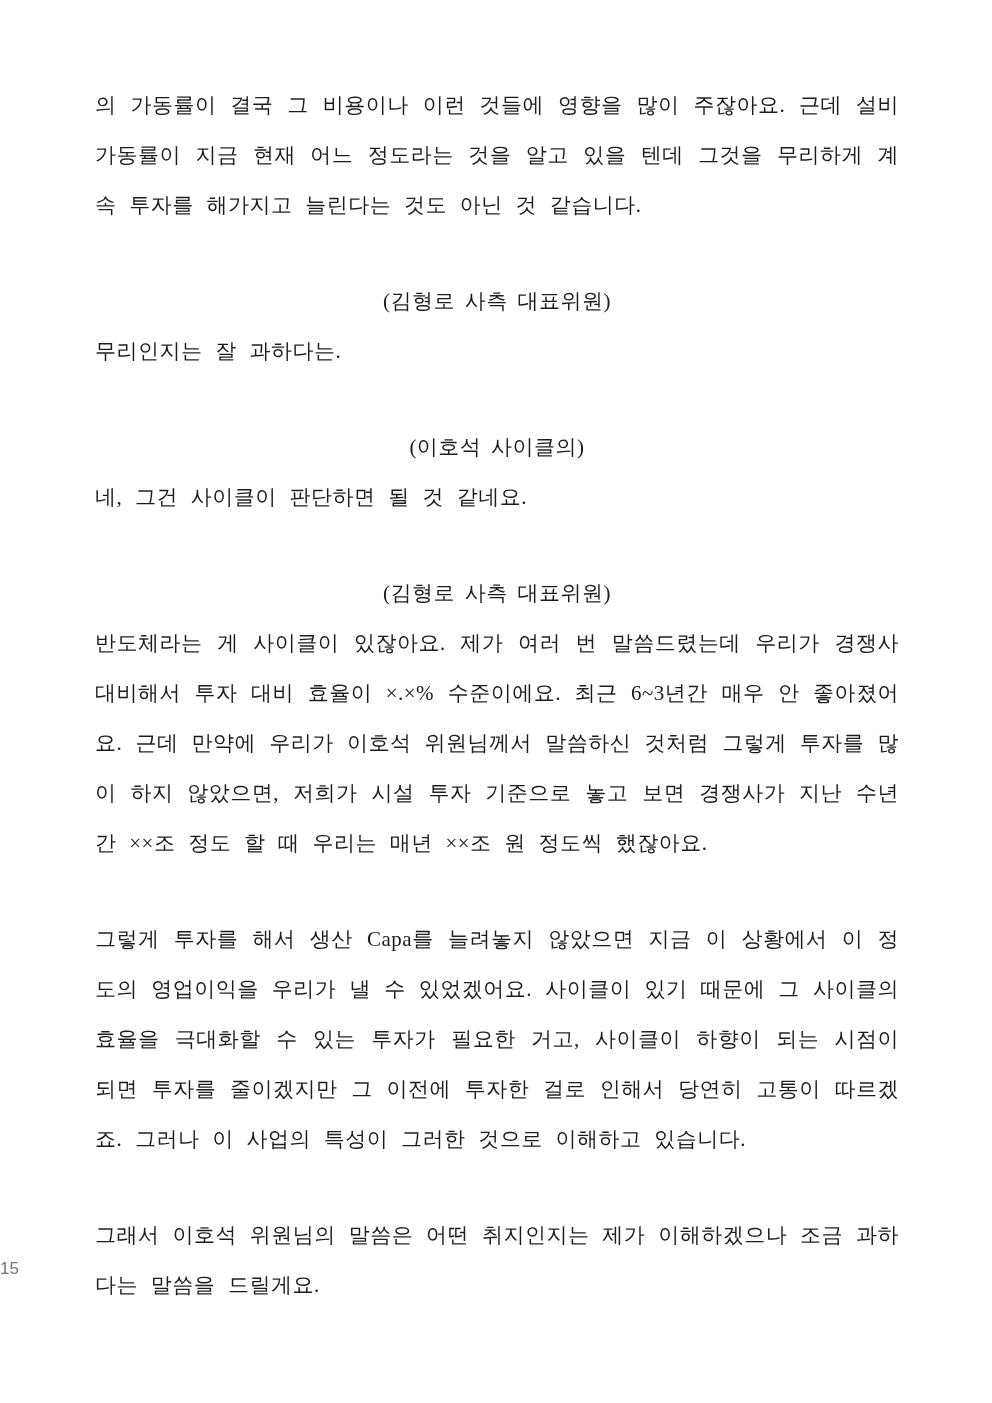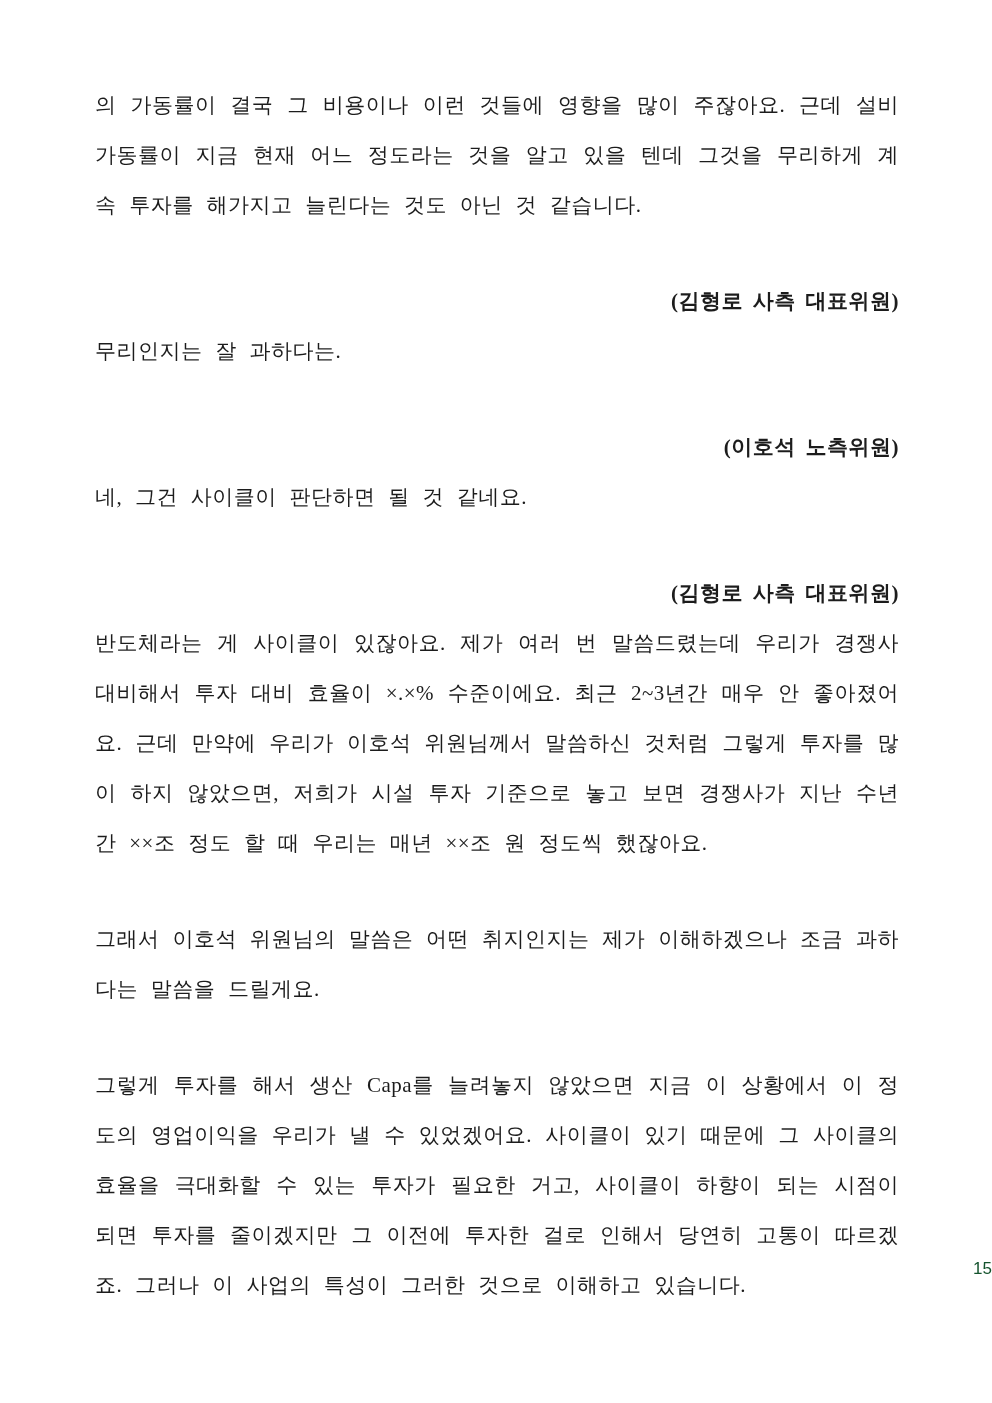--- a/index.html
+++ b/index.html
@@ -24,62 +24,61 @@
   }
   .block p {
     margin: 0;
     font-size: 21px;
     line-height: 50px;
     text-align: justify;
     word-spacing: 7px;
     letter-spacing: 0.5px;
   }
   .block p.speaker {
-    text-align: right;
+    text-align: center;
     word-spacing: 4px;
-    font-weight: bold;
   }
   .page-number {
     position: absolute;
     left: 0;
     right: 0;
     bottom: 64px;
-    text-align: right;
+    text-align: left;
     font-family: "Liberation Sans", "DejaVu Sans", sans-serif;
     font-size: 17px;
-    color: #14532d;
+    color: #737373;
   }
 </style>
 </head>
 <body>
 
 <div class="page">
 
   <div class="block">
     <p>의 가동률이 결국 그 비용이나 이런 것들에 영향을 많이 주잖아요. 근데 설비 가동률이 지금 현재 어느 정도라는 것을 알고 있을 텐데 그것을 무리하게 계속 투자를 해가지고 늘린다는 것도 아닌 것 같습니다.</p>
   </div>
 
   <div class="block">
     <p class="speaker">(김형로 사측 대표위원)</p>
     <p>무리인지는 잘 과하다는.</p>
   </div>
 
   <div class="block">
-    <p class="speaker">(이호석 노측위원)</p>
+    <p class="speaker">(이호석 사이클의)</p>
     <p>네, 그건 사이클이 판단하면 될 것 같네요.</p>
   </div>
 
   <div class="block">
     <p class="speaker">(김형로 사측 대표위원)</p>
-    <p>반도체라는 게 사이클이 있잖아요. 제가 여러 번 말씀드렸는데 우리가 경쟁사 대비해서 투자 대비 효율이 ×.×% 수준이에요. 최근 2~3년간 매우 안 좋아졌어요. 근데 만약에 우리가 이호석 위원님께서 말씀하신 것처럼 그렇게 투자를 많이 하지 않았으면, 저희가 시설 투자 기준으로 놓고 보면 경쟁사가 지난 수년간 ××조 정도 할 때 우리는 매년 ××조 원 정도씩 했잖아요.</p>
+    <p>반도체라는 게 사이클이 있잖아요. 제가 여러 번 말씀드렸는데 우리가 경쟁사 대비해서 투자 대비 효율이 ×.×% 수준이에요. 최근 6~3년간 매우 안 좋아졌어요. 근데 만약에 우리가 이호석 위원님께서 말씀하신 것처럼 그렇게 투자를 많이 하지 않았으면, 저희가 시설 투자 기준으로 놓고 보면 경쟁사가 지난 수년간 ××조 정도 할 때 우리는 매년 ××조 원 정도씩 했잖아요.</p>
+  </div>
+
+  <div class="block">
+    <p>그렇게 투자를 해서 생산 Capa를 늘려놓지 않았으면 지금 이 상황에서 이 정도의 영업이익을 우리가 낼 수 있었겠어요. 사이클이 있기 때문에 그 사이클의 효율을 극대화할 수 있는 투자가 필요한 거고, 사이클이 하향이 되는 시점이 되면 투자를 줄이겠지만 그 이전에 투자한 걸로 인해서 당연히 고통이 따르겠죠. 그러나 이 사업의 특성이 그러한 것으로 이해하고 있습니다.</p>
   </div>
 
   <div class="block">
     <p>그래서 이호석 위원님의 말씀은 어떤 취지인지는 제가 이해하겠으나 조금 과하다는 말씀을 드릴게요.</p>
-  </div>
-
-  <div class="block">
-    <p>그렇게 투자를 해서 생산 Capa를 늘려놓지 않았으면 지금 이 상황에서 이 정도의 영업이익을 우리가 낼 수 있었겠어요. 사이클이 있기 때문에 그 사이클의 효율을 극대화할 수 있는 투자가 필요한 거고, 사이클이 하향이 되는 시점이 되면 투자를 줄이겠지만 그 이전에 투자한 걸로 인해서 당연히 고통이 따르겠죠. 그러나 이 사업의 특성이 그러한 것으로 이해하고 있습니다.</p>
   </div>
 
   <div class="page-number">15</div>
 
 </div>
 
 </body></html>

